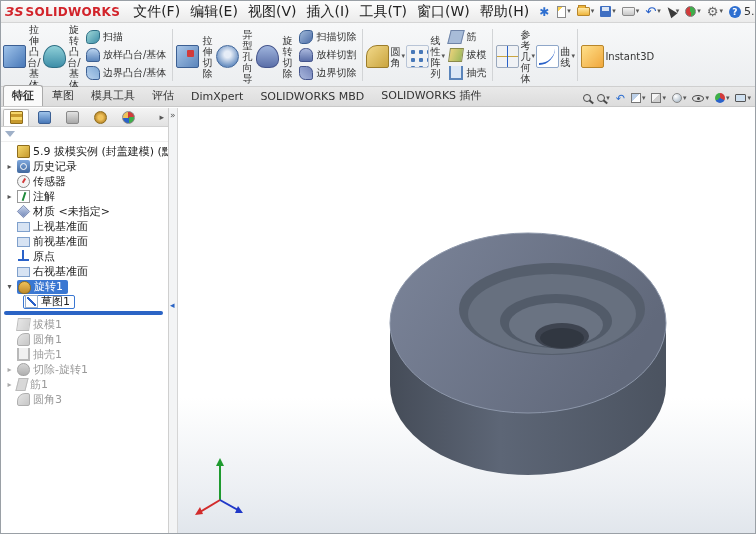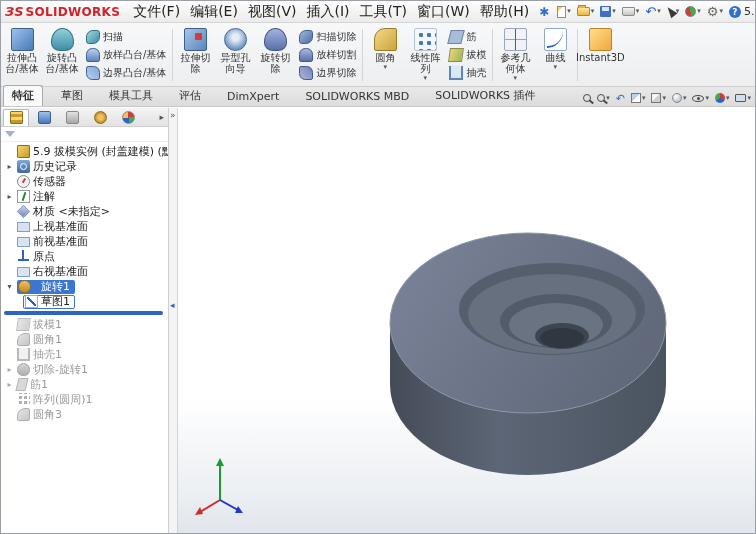--- a/index.html
+++ b/index.html
@@ -30,21 +30,21 @@
   .i-undo{color:#2a62c9;font-size:13px;line-height:11px;}
   .i-cursor{width:0;height:0;border-left:4px solid transparent;border-right:4px solid transparent;border-bottom:11px solid #3a3a3a;transform:rotate(-38deg);}
   .i-rebuild{width:11px;height:11px;border-radius:50%;background:conic-gradient(#3fae49 0 50%,#d23b3b 0 100%);border:1px solid #7a7a7a;}
   .i-gear{color:#666;font-size:13px;line-height:11px;}
   .i-help{width:12px;height:12px;border-radius:50%;background:#2e6fd0;color:#fff;font-size:9px;font-weight:bold;display:flex;align-items:center;justify-content:center;}
   .doc-title{margin-left:auto;font-size:11px;color:#333;padding-right:4px;}
   
   .ribbon{position:absolute;top:22px;left:0;width:754px;height:64px;
     background:linear-gradient(#f7f8f9,#eceef0);border-bottom:1px solid #cfcfcf;
     display:flex;align-items:stretch;padding:2px 2px 1px 2px;gap:2px;}
-  .rbig{width:38px;display:flex;flex-direction:column;align-items:center;padding-top:3px;gap:1px;border-radius:2px;}
+  .rbig{width:38px;display:flex;flex-direction:row;align-items:center;padding-top:3px;gap:1px;border-radius:2px;}
   .ric{width:23px;height:23px;flex:none;display:inline-block;}
   .lab{font-size:10px;line-height:11px;text-align:center;color:#333;}
   .lab span{display:block;}
   .rstack{display:flex;flex-direction:column;justify-content:space-evenly;padding:2px 3px;}
   .srow{display:flex;align-items:center;gap:3px;height:17px;}
   .sic{width:14px;height:14px;flex:none;display:inline-block;}
   .slab{font-size:10px;color:#333;white-space:nowrap;}
   .rsep{width:1px;background:#d2d4d6;margin:4px 1px;}
   .ric-extruded-boss{background:linear-gradient(135deg,#9fc3ea,#4878b8);border:1px solid #3b5f93;border-radius:2px;}
   .ric-revolved-boss{background:linear-gradient(#8fd0d8,#3e8ea8);border:1px solid #2e6f85;border-radius:50% 50% 40% 40%/60% 60% 35% 35%;}
@@ -69,21 +69,21 @@
   .ric-boundary-cut{background:linear-gradient(45deg,#aab8dd,#7282b8);border:1px solid #44548c;border-radius:15% 45% 15% 45%;}
   .ric-rib{background:#a8bcd8;border:1px solid #6f84a8;transform:skewX(-14deg);}
   .ric-draft{background:linear-gradient(105deg,#ead27a,#9cb85c);border:1px solid #8a8a4a;transform:skewX(-8deg);}
   .ric-shell{background:#dce8f6;border:2px solid #5b85bb;border-top:none;}
   .ric-wrap{background:linear-gradient(#9fd0b8,#4e9a78);border:1px solid #3a7a5c;border-radius:40%;}
   .ric-intersect{background:radial-gradient(circle at 35% 50%,#4878b8 42%,transparent 46%),radial-gradient(circle at 65% 50%,#caa53f 42%,transparent 46%),#f0f2f5;border:1px solid #b0b8c4;border-radius:2px;}
   .ric-mirror{background:linear-gradient(90deg,#9fc3ea 46%,#666 46% 54%,#dbe6f2 54%);border:1px solid #8aa0bc;border-radius:2px;}
   
   .tabrow{position:absolute;top:86px;left:0;width:754px;height:20px;
     background:linear-gradient(#e9e9e9,#dcdcdc);border-bottom:1px solid #c8c8c8;
-    display:flex;align-items:flex-end;padding:0 2px;gap:10px;}
+    display:flex;align-items:flex-end;padding:0 2px;gap:1px;}
   .tab{padding:2px 8px 3px 8px;font-size:11px;color:#333;border-radius:3px 3px 0 0;}
   .tab.active{background:#fafafa;border:1px solid #aaa;border-bottom:none;font-weight:bold;}
   .viewicons{margin-left:auto;display:flex;align-items:center;gap:2px;padding-bottom:2px;}
   .vicon{display:flex;align-items:center;gap:1px;padding:1px 2px;}
   .v-mag{width:8px;height:8px;border:1.5px solid #4a4a4a;border-radius:50%;position:relative;}
   .v-mag::after{content:"";position:absolute;width:5px;height:1.5px;background:#4a4a4a;right:-4px;bottom:-1px;transform:rotate(40deg);}
   .v-prev{color:#2e6fd0;font-size:11px;line-height:9px;}
   .v-section{width:10px;height:10px;background:linear-gradient(135deg,#bcd0e8 50%,#fff 50%);border:1px solid #777;}
   .v-cube{width:10px;height:10px;border:1px solid #777;background:linear-gradient(135deg,#f4f4f4 50%,#cfcfcf 50%);}
   .v-style{width:10px;height:10px;border-radius:50%;background:radial-gradient(circle at 35% 30%,#fff,#9fb0c0);border:1px solid #888;}
@@ -106,21 +106,21 @@
   .ptab-arrow{margin-left:auto;font-size:9px;color:#555;padding-right:2px;}
   .filter-row{height:15px;display:flex;align-items:center;padding:0 4px;border-bottom:1px solid #efefef;flex:none;}
   .i-funnel{width:0;height:0;border-left:5px solid transparent;border-right:5px solid transparent;border-top:6px solid #9fb0c8;}
   .tree{flex:1;padding:2px 0;overflow:hidden;white-space:nowrap;}
   .trow{display:flex;align-items:center;height:15px;padding-left:4px;gap:3px;}
   .lv2{padding-left:22px;}
   .arr{width:9px;font-size:8px;color:#555;text-align:center;flex:none;line-height:9px;}
   .noarr{width:9px;flex:none;}
   .ti{width:13px;height:13px;flex:none;display:inline-block;}
   .tlabel{font-size:11px;color:#222;}
-  .selbox{display:flex;align-items:center;gap:10px;background:#3a77d2;padding:0 5px 0 1px;border-radius:2px;height:14px;}
+  .selbox{display:flex;align-items:flex-end;gap:3px;background:#3a77d2;padding:0 5px 0 1px;border-radius:2px;height:14px;}
   .selbox .tlabel{color:#fff;}
   .focusbox{display:flex;align-items:center;gap:3px;border:1px solid #3a77d2;border-radius:2px;padding:0 4px 0 1px;height:14px;}
   .rollback{height:4px;background:#2b64c5;margin:2px 5px 2px 3px;border-radius:2px;}
   .grayed .tlabel{color:#9a9a9a;}
   .grayed .ti{filter:grayscale(1);opacity:.55;}
   .grayed .arr{color:#aaa;}
   .ti-part{background:linear-gradient(135deg,#f5d76a,#c79a2e);border:1px solid #8f6d1d;border-radius:1px;}
   .ti-history{background:linear-gradient(#7fa8dd,#41699f);border-radius:2px;position:relative;}
   .ti-history::after{content:"";position:absolute;inset:3px;border:1px solid #fff;border-radius:50%;}
   .ti-sensors{border:1.5px solid #888;border-radius:50%;background:#f4f4f4;position:relative;}
@@ -471,25 +471,20 @@
         <span class="ti ti-cutrevolve"></span>
         <span class="tlabel">切除-旋转1</span>
       </div>
       <div class="trow grayed">
         <span class="arr">▸</span>
         <span class="ti ti-rib"></span>
         <span class="tlabel">筋1</span>
       </div>
       <div class="trow grayed">
         <span class="noarr"></span>
-          <span class="ti ti-pattern"></span>
-        <span class="tlabel">阵列(圆周)1</span>
-      </div>
-      <div class="trow grayed">
-        <span class="noarr"></span>
           <span class="ti ti-fillet"></span>
         <span class="tlabel">圆角3</span>
       </div>
     </div>
   </div>
 
   <div class="splitter">
     <span class="sp-top">»</span>
     <span class="sp-mid">◂</span>
   </div>

